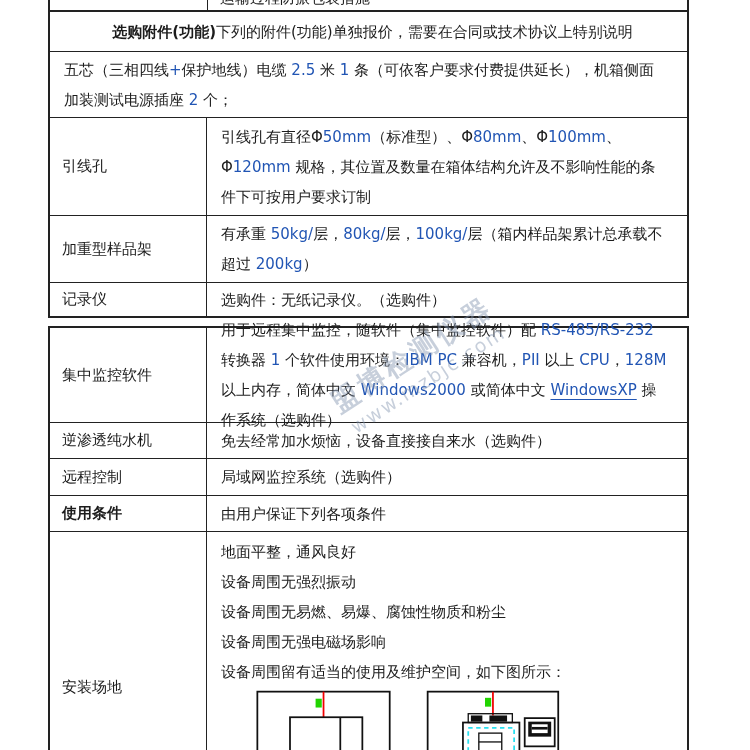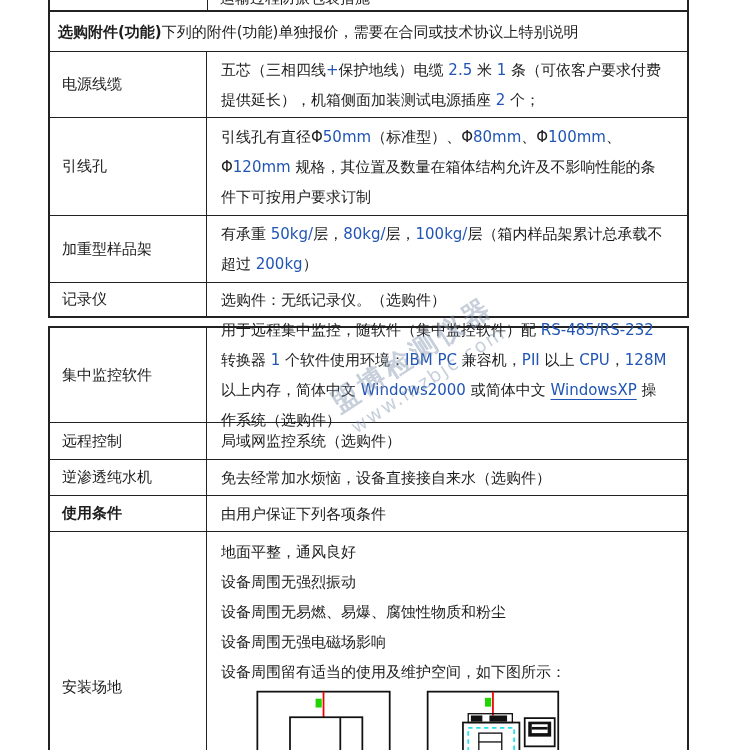--- a/index.html
+++ b/index.html
@@ -20,21 +20,21 @@
   #table1{top:10px;}
   #table2{top:326px;border-bottom:none;}
   .row{display:flex;border-bottom:1px solid #222;box-sizing:border-box;}
   .row:last-child{border-bottom:none;}
   .cell-l{
     width:157px;flex:0 0 157px;border-right:1px solid #222;box-sizing:border-box;
     display:flex;align-items:center;padding-left:12px;
   }
   .cell-r{flex:1;display:flex;flex-direction:column;justify-content:center;
     padding:3px 20px 3px 14px;line-height:30px;box-sizing:border-box;}
-  .cell-full{flex:1;display:flex;align-items:center;padding-left:8px;line-height:26px;}
+  .cell-full{flex:1;display:flex;align-items:center;padding-left:8px;line-height:26px;justify-content:center;}
   .bold{font-weight:bold;}
   .latin{color:#2155b4;}
   .wavy{text-decoration-line:underline;text-decoration-style:wavy;
         text-decoration-color:#e03030;text-decoration-thickness:1px;text-underline-offset:4px;text-decoration:underline;}
   .lines div{line-height:30px;}
   
   #row-install{height:310px;}
   #row-install .cell-l{align-items:center;}
   
   .watermark{
@@ -60,21 +60,20 @@
   <div class="tbl" id="table1">
 
     <div class="row" style="height:40px;">
       <div class="cell-full">
         <span class="bold">选购附件(功能)</span>
           <span> 下列的附件(功能)单独报价，需要在合同或技术协议上特别说明</span>
       </div>
     </div>
 
     <div class="row" style="height:66px;">
-      <div class="cell-l">电源线缆</div>
       <div class="cell-r">
         <span><span>五芯（三相四线</span><span class="latin">+</span><span>保护地线）电缆 </span><span class="latin">2.5</span><span> 米 </span><span class="latin">1</span><span> 条（可依客户要求付费提供延长），机箱侧面加装测试电源插座 </span><span class="latin">2</span><span> 个；</span></span>
       </div>
     </div>
 
     <div class="row" style="height:98px;">
       <div class="cell-l">引线孔</div>
       <div class="cell-r">
         <span><span>引线孔有直径Φ</span><span class="latin">50mm</span><span>（标准型）、Φ</span><span class="latin">80mm</span><span>、Φ</span><span class="latin">100mm</span><span>、Φ</span><span class="latin">120mm</span><span> 规格，其位置及数量在箱体结构允许及不影响性能的条件下可按用户要求订制</span></span>
       </div>
@@ -97,31 +96,31 @@
 
   <div class="tbl" id="table2">
 
     <div class="row" style="height:95px;">
       <div class="cell-l">集中监控软件</div>
       <div class="cell-r">
         <span><span>用于远程集中监控，随软件（集中监控软件）配 </span><span class="latin">RS-485/RS-232</span><span> 转换器 </span><span class="latin">1</span><span> 个软件使用环境：</span><span class="latin">IBM PC</span><span> 兼容机，</span><span class="latin">PII</span><span> 以上 </span><span class="latin">CPU</span><span>，</span><span class="latin">128M</span><span> 以上内存，简体中文 </span><span class="latin">Windows2000</span><span> 或简体中文 </span><span class="latin wavy">WindowsXP</span><span> 操作系统（选购件）</span></span>
       </div>
     </div>
 
+    <div class="row" style="height:36px;">
+      <div class="cell-l">逆渗透纯水机</div>
+      <div class="cell-r">
+        <span><span>免去经常加水烦恼，设备直接接自来水（选购件）</span></span>
+      </div>
+    </div>
+
     <div class="row" style="height:37px;">
       <div class="cell-l">远程控制</div>
       <div class="cell-r">
         <span><span>局域网监控系统（选购件）</span></span>
-      </div>
-    </div>
-
-    <div class="row" style="height:36px;">
-      <div class="cell-l">逆渗透纯水机</div>
-      <div class="cell-r">
-        <span><span>免去经常加水烦恼，设备直接接自来水（选购件）</span></span>
       </div>
     </div>
 
     <div class="row" style="height:36px;">
       <div class="cell-l bold">使用条件</div>
       <div class="cell-r">
         <span><span>由用户保证下列各项条件</span></span>
       </div>
     </div>
 

